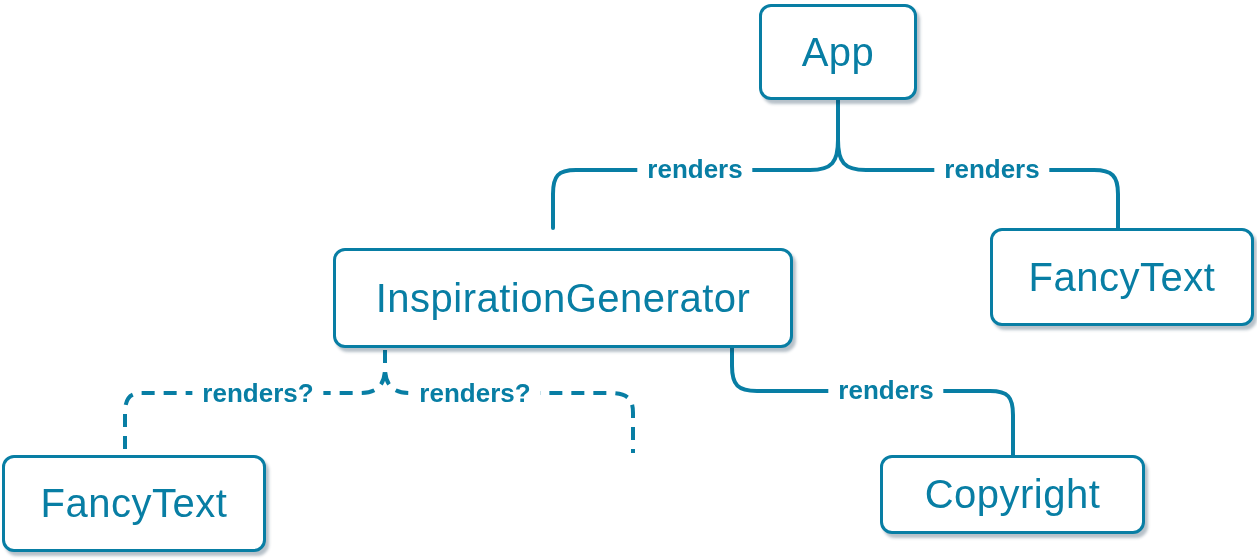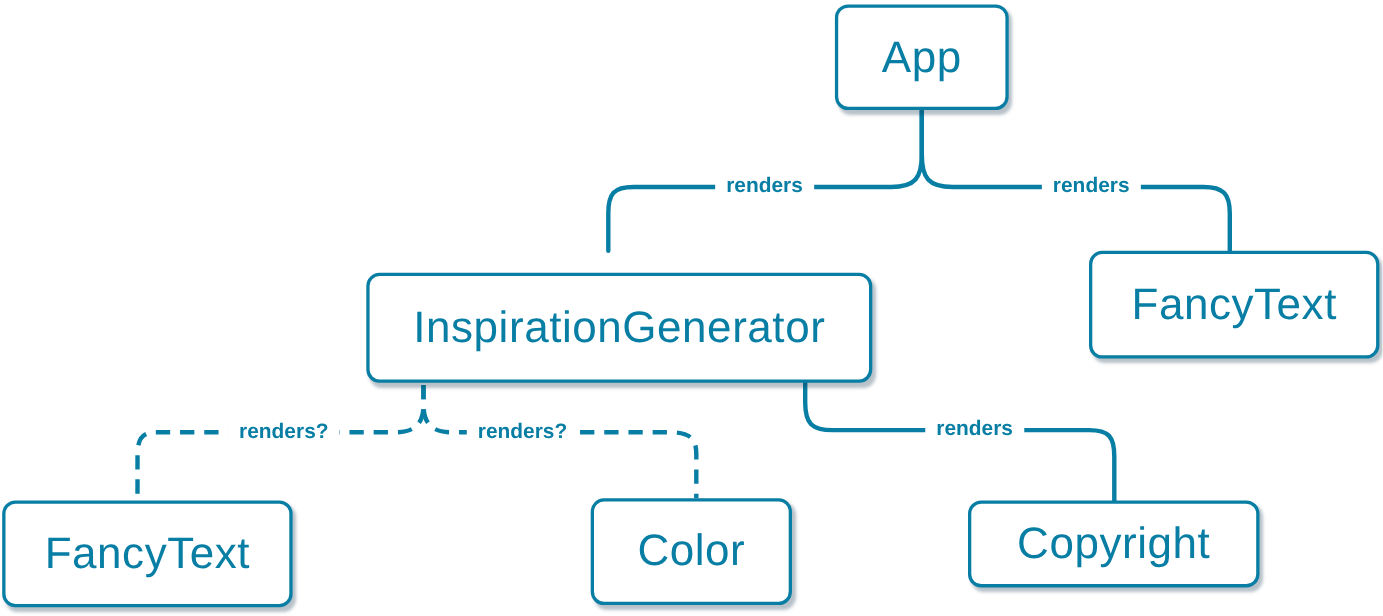--- a/index.html
+++ b/index.html
@@ -46,21 +46,21 @@
     font-size: 40px;
     font-weight: 400;
     letter-spacing: 0.5px;
     white-space: nowrap;
   }
   .edge-label {
     position: absolute;
     transform: translate(-50%, -50%);
     background: #ffffff;
     color: #087ea4;
-    font-size: 19px;
+    font-size: 26px;
     font-weight: 700;
     padding: 0 10px;
     white-space: nowrap;
     line-height: 1.2;
   }
 </style>
 </head>
 <body>
 
 <div class="canvas">
@@ -82,23 +82,20 @@
   </div>
 
   <div class="node" style="left:990px; top:228px; width:264px; height:98px;">
     <span class="node-label">FancyText</span>
   </div>
 
   <div class="node" style="left:2px; top:455px; width:264px; height:97px;">
     <span class="node-label">FancyText</span>
   </div>
 
-  <div class="node" style="left:537px; top:453px; width:183px; height:97px;">
-    <span class="node-label">Color</span>
-  </div>
 
   <div class="node" style="left:880px; top:455px; width:265px; height:79px;">
     <span class="node-label">Copyright</span>
   </div>
 
   <div class="edge-label" style="left:695px; top:170px;">renders</div>
 
   <div class="edge-label" style="left:992px; top:170px;">renders</div>
 
   <div class="edge-label" style="left:258px; top:394px;">renders?</div>

